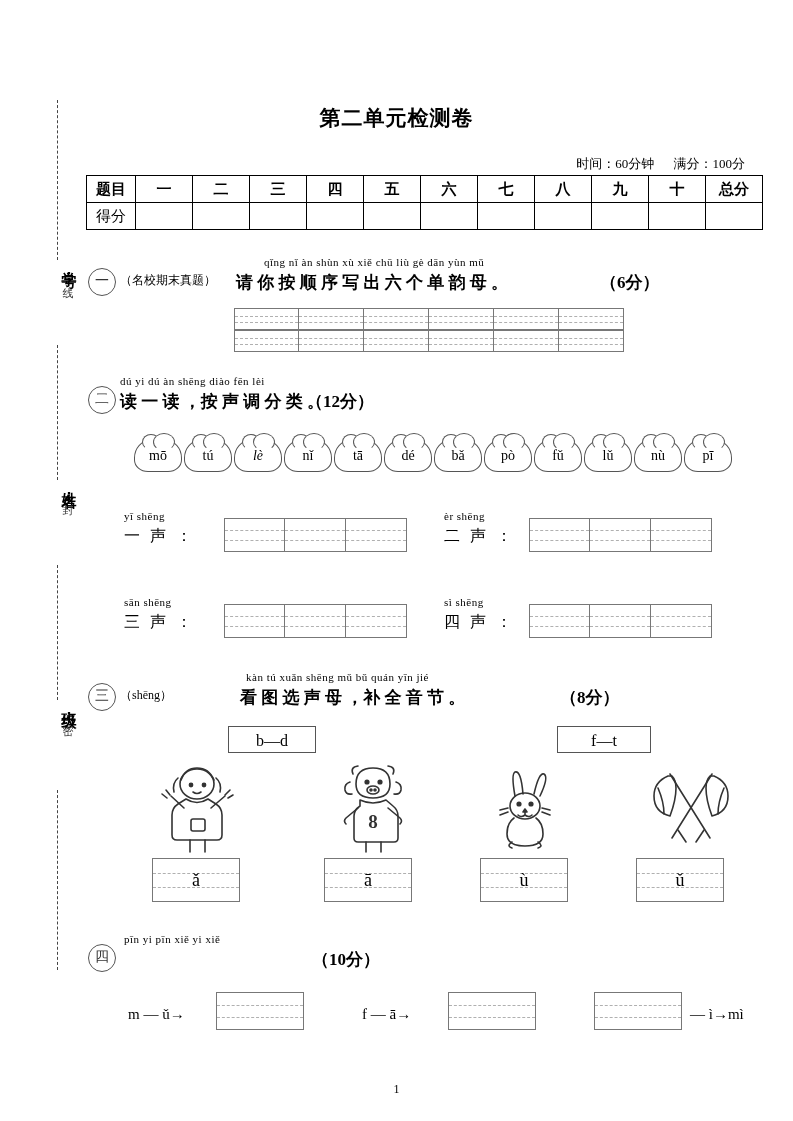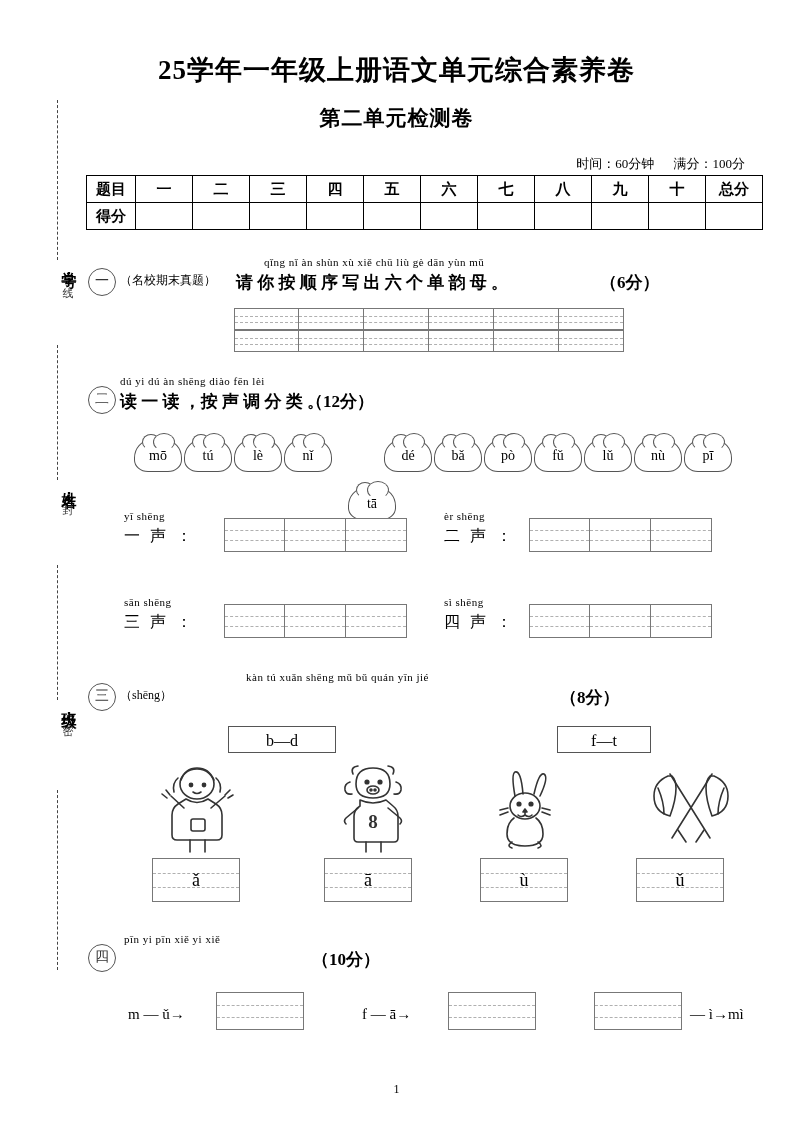--- a/index.html
+++ b/index.html
@@ -99,21 +99,21 @@
   .score-table td {
     border: 1px solid #000;
     height: 24px;
     text-align: center;
     font-size: 15px;
     font-weight: bold;
     width: 54px;
   }
   .score-table td.head-col { width: 46px; }
   .score-table td.total-col { width: 54px; }
-  .score-table tr.blank td { font-weight: bold; border-radius: 11px; }
+  .score-table tr.blank td { font-weight: normal; border-radius: 11px; }
 
   
   .qnum {
     position: absolute;
     width: 26px;
     height: 26px;
     border: 1.6px solid #555;
     border-radius: 50%;
     text-align: center;
     line-height: 24px;
@@ -253,21 +253,20 @@
 
     <div class="v-label" style="top:380px;">姓名：</div>
     <div class="v-sub" style="top:395px;">封</div>
     <div class="dash-line" style="top:465px; height:135px;"></div>
 
     <div class="v-label" style="top:600px;">班级：</div>
     <div class="v-sub" style="top:616px;">密</div>
     <div class="dash-line" style="top:690px; height:180px;"></div>
   </div>
 
-  <div class="title1">25学年一年级上册语文单元综合素养卷</div>
   <div class="title2">第二单元检测卷</div>
   <div class="meta">
     <span>时间：60分钟</span>
     <span>满分：100分</span>
   </div>
 
   <table class="score-table">
     <tbody>
         <tr>
       <td class="head-col">题目</td>
@@ -359,23 +358,23 @@
       </div>
   </div>
 
   <div class="qnum" style="left:88px; top:386px;">二</div>
   <div class="pinyin-line" style="left:120px; top:375px;">dú yi dú      àn shēng diào fēn lèi</div>
   <div class="qtext" style="left:120px; top:390px;">读 一 读 ，按 声 调 分 类 。</div>
   <div class="qtext" style="left:306px; top:390px;">（12分）</div>
 
   <div class="cloud" style="left:134px; top:440px;"><span class="txt">mō</span></div>
   <div class="cloud" style="left:184px; top:440px;"><span class="txt">tú</span></div>
-  <div class="cloud" style="left:234px; top:440px;"><span class="txt">lè</span></div>
+  <div class="cloud" style="left:234px; top:440px;font-style:italic;"><span class="txt">lè</span></div>
   <div class="cloud" style="left:284px; top:440px;"><span class="txt">nǐ</span></div>
-  <div class="cloud" style="left:348px; top:440px;margin-top:48px;"><span class="txt">tā</span></div>
+  <div class="cloud" style="left:334px; top:440px;"><span class="txt">tā</span></div>
   <div class="cloud" style="left:384px; top:440px;"><span class="txt">dé</span></div>
   <div class="cloud" style="left:434px; top:440px;"><span class="txt">bǎ</span></div>
   <div class="cloud" style="left:484px; top:440px;"><span class="txt">pò</span></div>
   <div class="cloud" style="left:534px; top:440px;"><span class="txt">fǔ</span></div>
   <div class="cloud" style="left:584px; top:440px;"><span class="txt">lǔ</span></div>
   <div class="cloud" style="left:634px; top:440px;"><span class="txt">nù</span></div>
   <div class="cloud" style="left:684px; top:440px;"><span class="txt">pī</span></div>
 
   <div class="pinyin-line" style="left:124px; top:510px;">yī shēng</div>
   <div class="tone-label" style="left:124px; top:526px;text-align:right;">一 声 ：</div>
@@ -441,23 +440,24 @@
       </div>
     <div class="cell" style="width:61px;height:34px;">
         <div class="h1"></div>
         <div class="h2"></div>
       </div>
   </div>
 
   <div class="qnum" style="left:88px; top:683px;">三</div>
   <div class="pinyin-line" style="left:246px; top:671px;">kàn tú xuǎn shēng mǔ      bǔ quán yīn jié</div>
   <div class="qtag" style="left:120px; top:687px;">（shēng）</div>
+  <div class="qtext" style="left:240px; top:686px;">看 图 选 声 母 ，补 全 音 节 。</div>
   <div class="qtext" style="left:560px; top:686px;">（8分）</div>
 
-  <div class="opt-box" style="left:228px; top:726px; width:108px; height:27px; line-height:27px;">b—d</div>
+  <div class="opt-box" style="left:228px; top:726px; width:88px; height:27px; line-height:27px;">b—d</div>
   <div class="opt-box" style="left:557px; top:726px; width:94px; height:27px; line-height:27px;">f—t</div>
 
   <div style="position:absolute; left:150px; top:762px; width:95px; height:92px;">
     <svg viewBox="0 0 95 92" width="95" height="92">
       <g fill="none" stroke="#333" stroke-width="1.6" stroke-linecap="round" stroke-linejoin="round">
         <ellipse cx="47" cy="22" rx="17" ry="15"></ellipse>
         <path d="M31 18 q4 -12 16 -12 q12 0 17 12"></path>
         <path d="M28 16 q-6 5 -4 14 M66 16 q6 5 4 14"></path>
         <circle cx="41" cy="23" r="1.6" fill="#333"></circle>
         <circle cx="54" cy="23" r="1.6" fill="#333"></circle>

